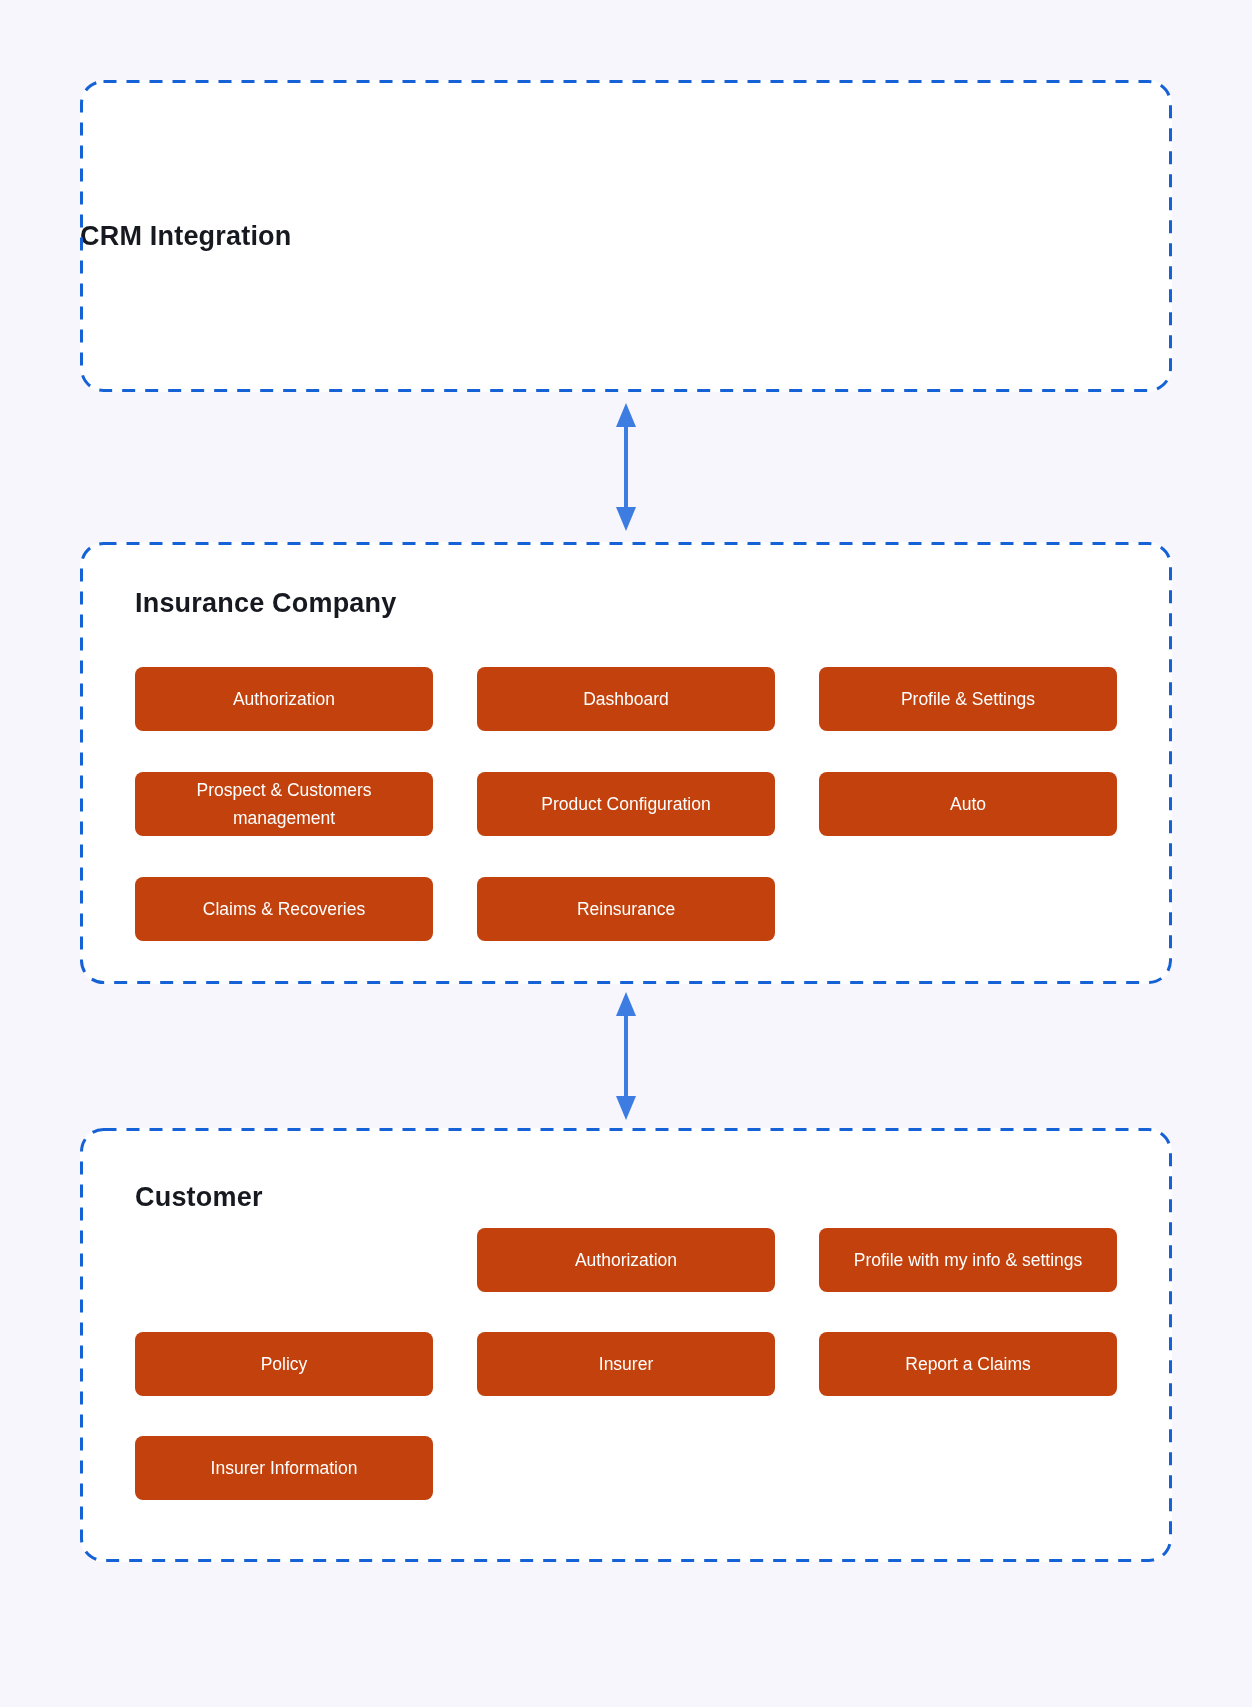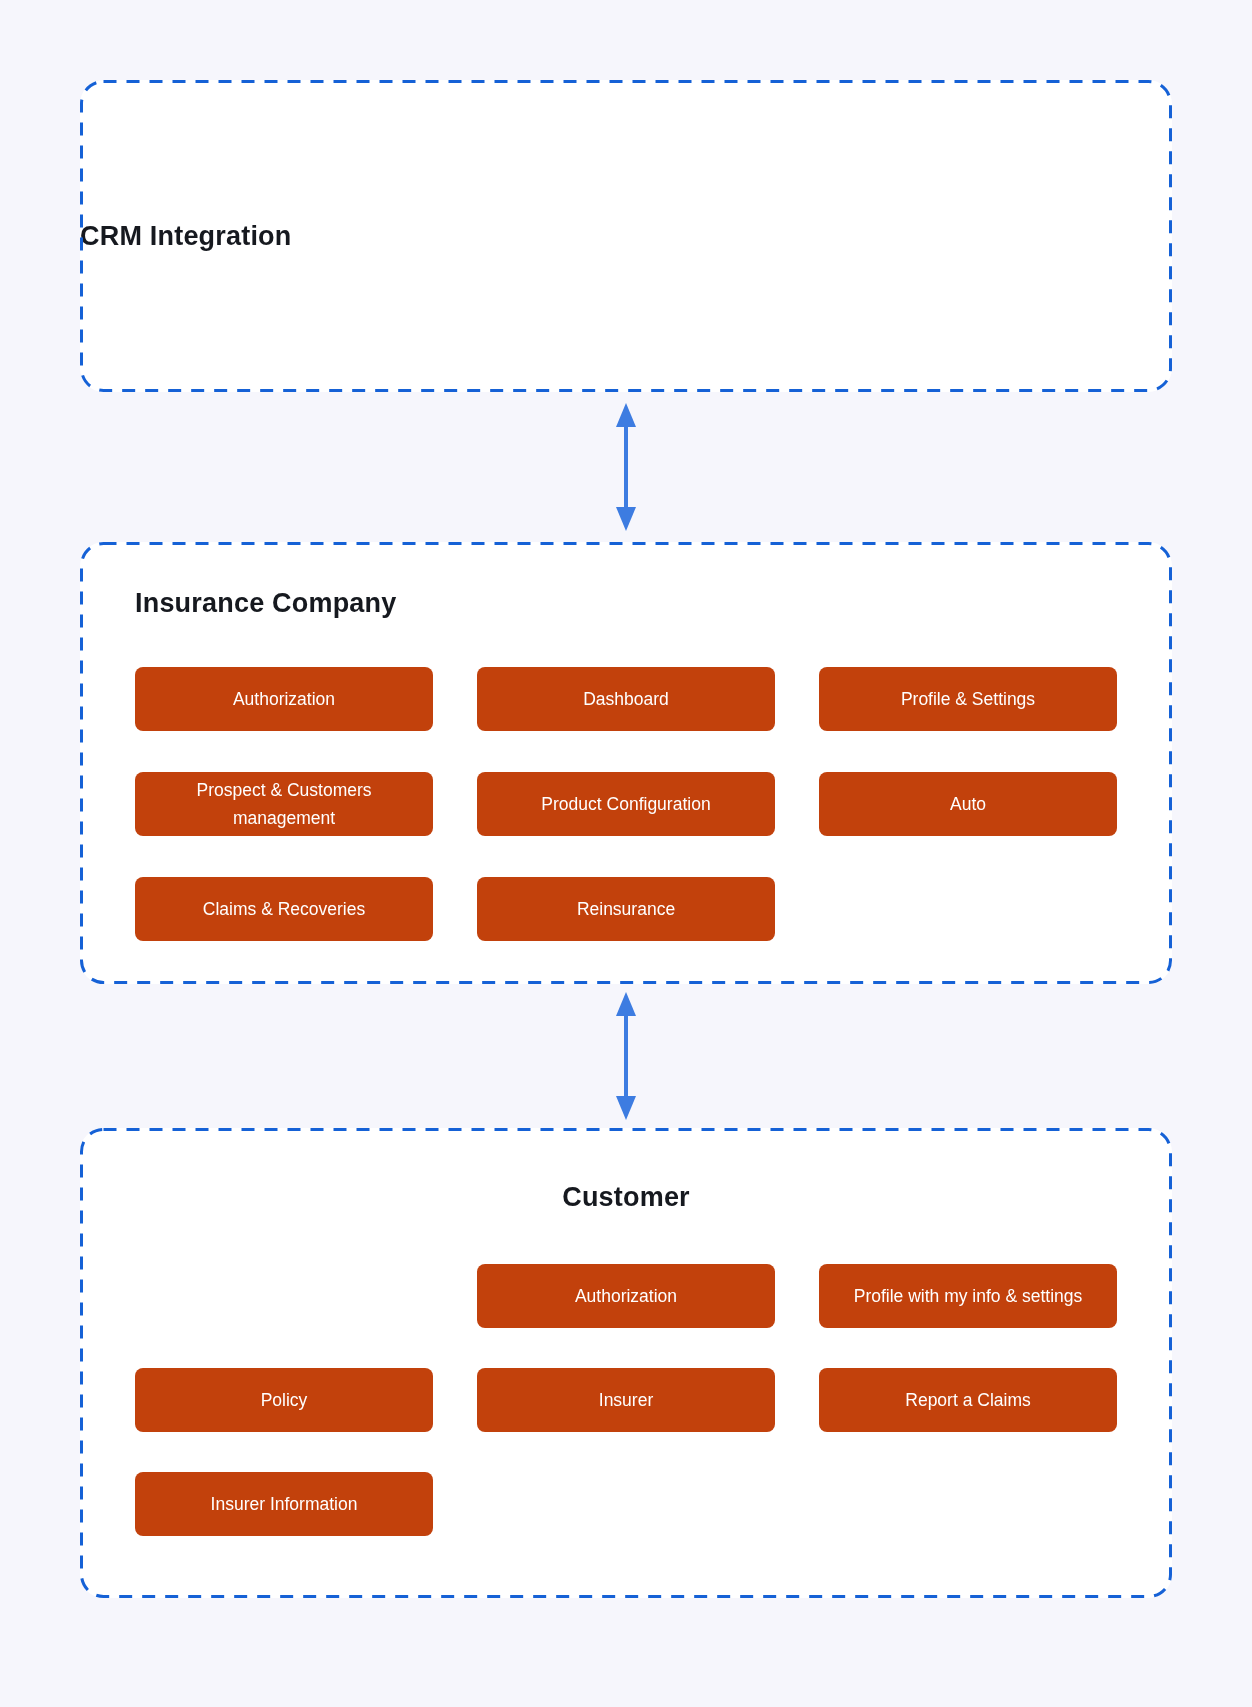--- a/index.html
+++ b/index.html
@@ -85,21 +85,21 @@
     font-weight: 500;
     line-height: 28px;
     display: flex;
     align-items: center;
     justify-content: center;
     text-align: center;
     padding: 0 28px;
     cursor: pointer;
   }
   .box-customer { padding-top: 54px; padding-bottom: 62px; }
-  .box-customer .section-title { margin-bottom: 52px; text-align: center; }
+  .box-customer .section-title { margin-bottom: 16px; }
   .box-customer .btn-grid { row-gap: 40px; }
   .col-2 { grid-column: 2; }
 </style>
 </head>
 <body>
 
 <div class="canvas">
 
   <div class="dashed-box box-crm">
     <svg class="dash-svg">

